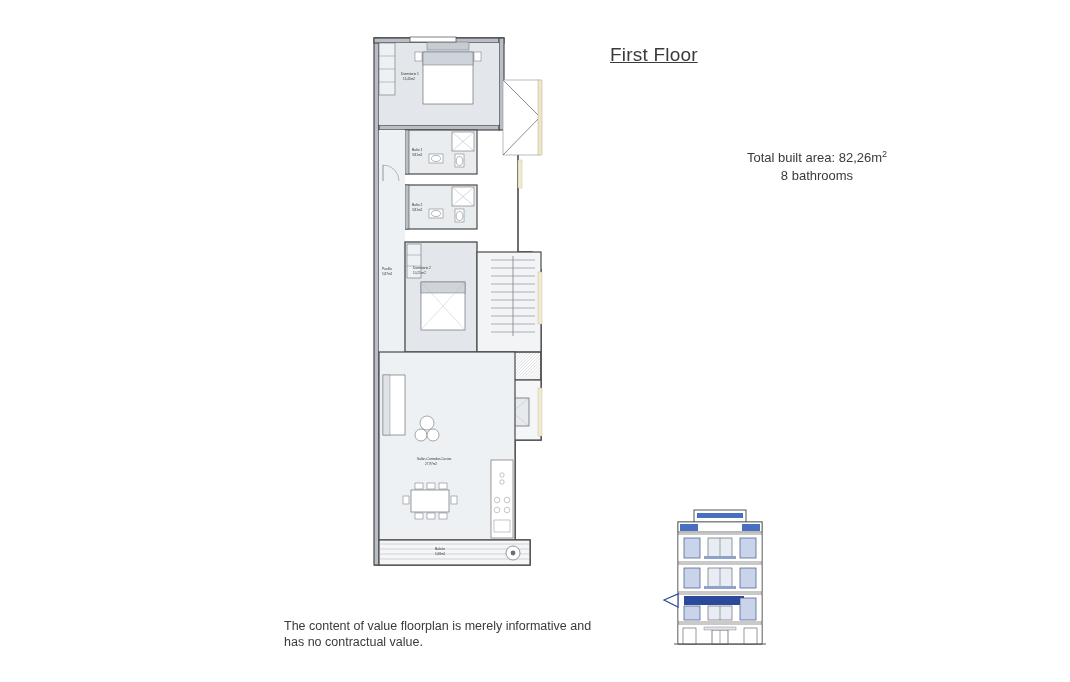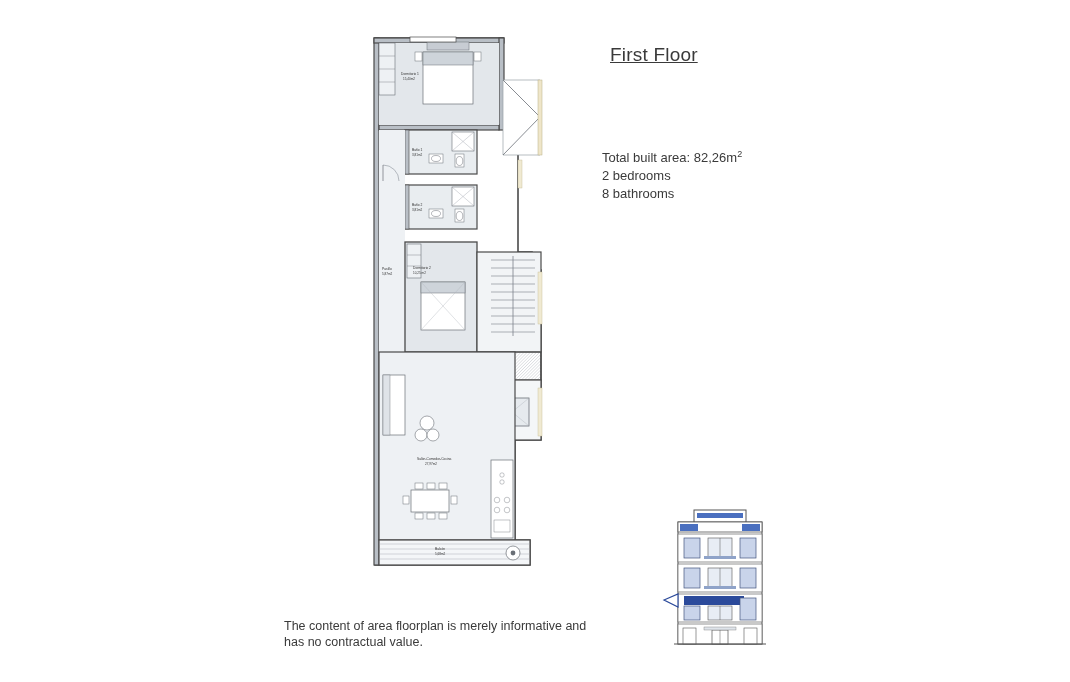--- a/index.html
+++ b/index.html
@@ -25,23 +25,24 @@
   #title-block .line {
     font-size: 19px;
     color: #3a3a3a;
     line-height: 25px;
     letter-spacing: 0.2px;
     text-decoration: underline;
   }
 
   #summary-block {
     position: absolute;
-    left: 602px;
+    left: 617px;
     top: 145px;
     width: 400px;
+    text-align: center;
   }
   #summary-block .line {
     font-size: 13px;
     color: #3a3a3a;
     line-height: 18px;
   }
   #summary-block sup { font-size: 9px; }
 
   
   #disclaimer {
@@ -87,26 +88,25 @@
 </style>
 </head>
 <body>
 
 <div id="title-block">
   <div class="line">First Floor</div>
 </div>
 
 <div id="summary-block">
   <div class="line"><span>Total built area: 82,26m</span><sup>2</sup></div>
-  <div class="line">2 bedrooms</div>
   <div class="line">8 bathrooms</div>
 </div>
 
 <div id="disclaimer">
-  <div>The content of area floorplan is merely informative and</div>
+  <div>The content of value floorplan is merely informative and</div>
   <div>has no contractual value.</div>
 </div>
 
 <div id="floorplan">
 <svg width="220" height="570" viewBox="0 0 220 570" xmlns="http://www.w3.org/2000/svg">
   <defs>
     <pattern id="hatch" width="3" height="3" patternTransform="rotate(45)" patternUnits="userSpaceOnUse">
       <line x1="0" y1="0" x2="0" y2="3" stroke="#9aa3ad" stroke-width="0.5"></line>
     </pattern>
     <pattern id="hatch2" width="2.2" height="2.2" patternTransform="rotate(45)" patternUnits="userSpaceOnUse">

